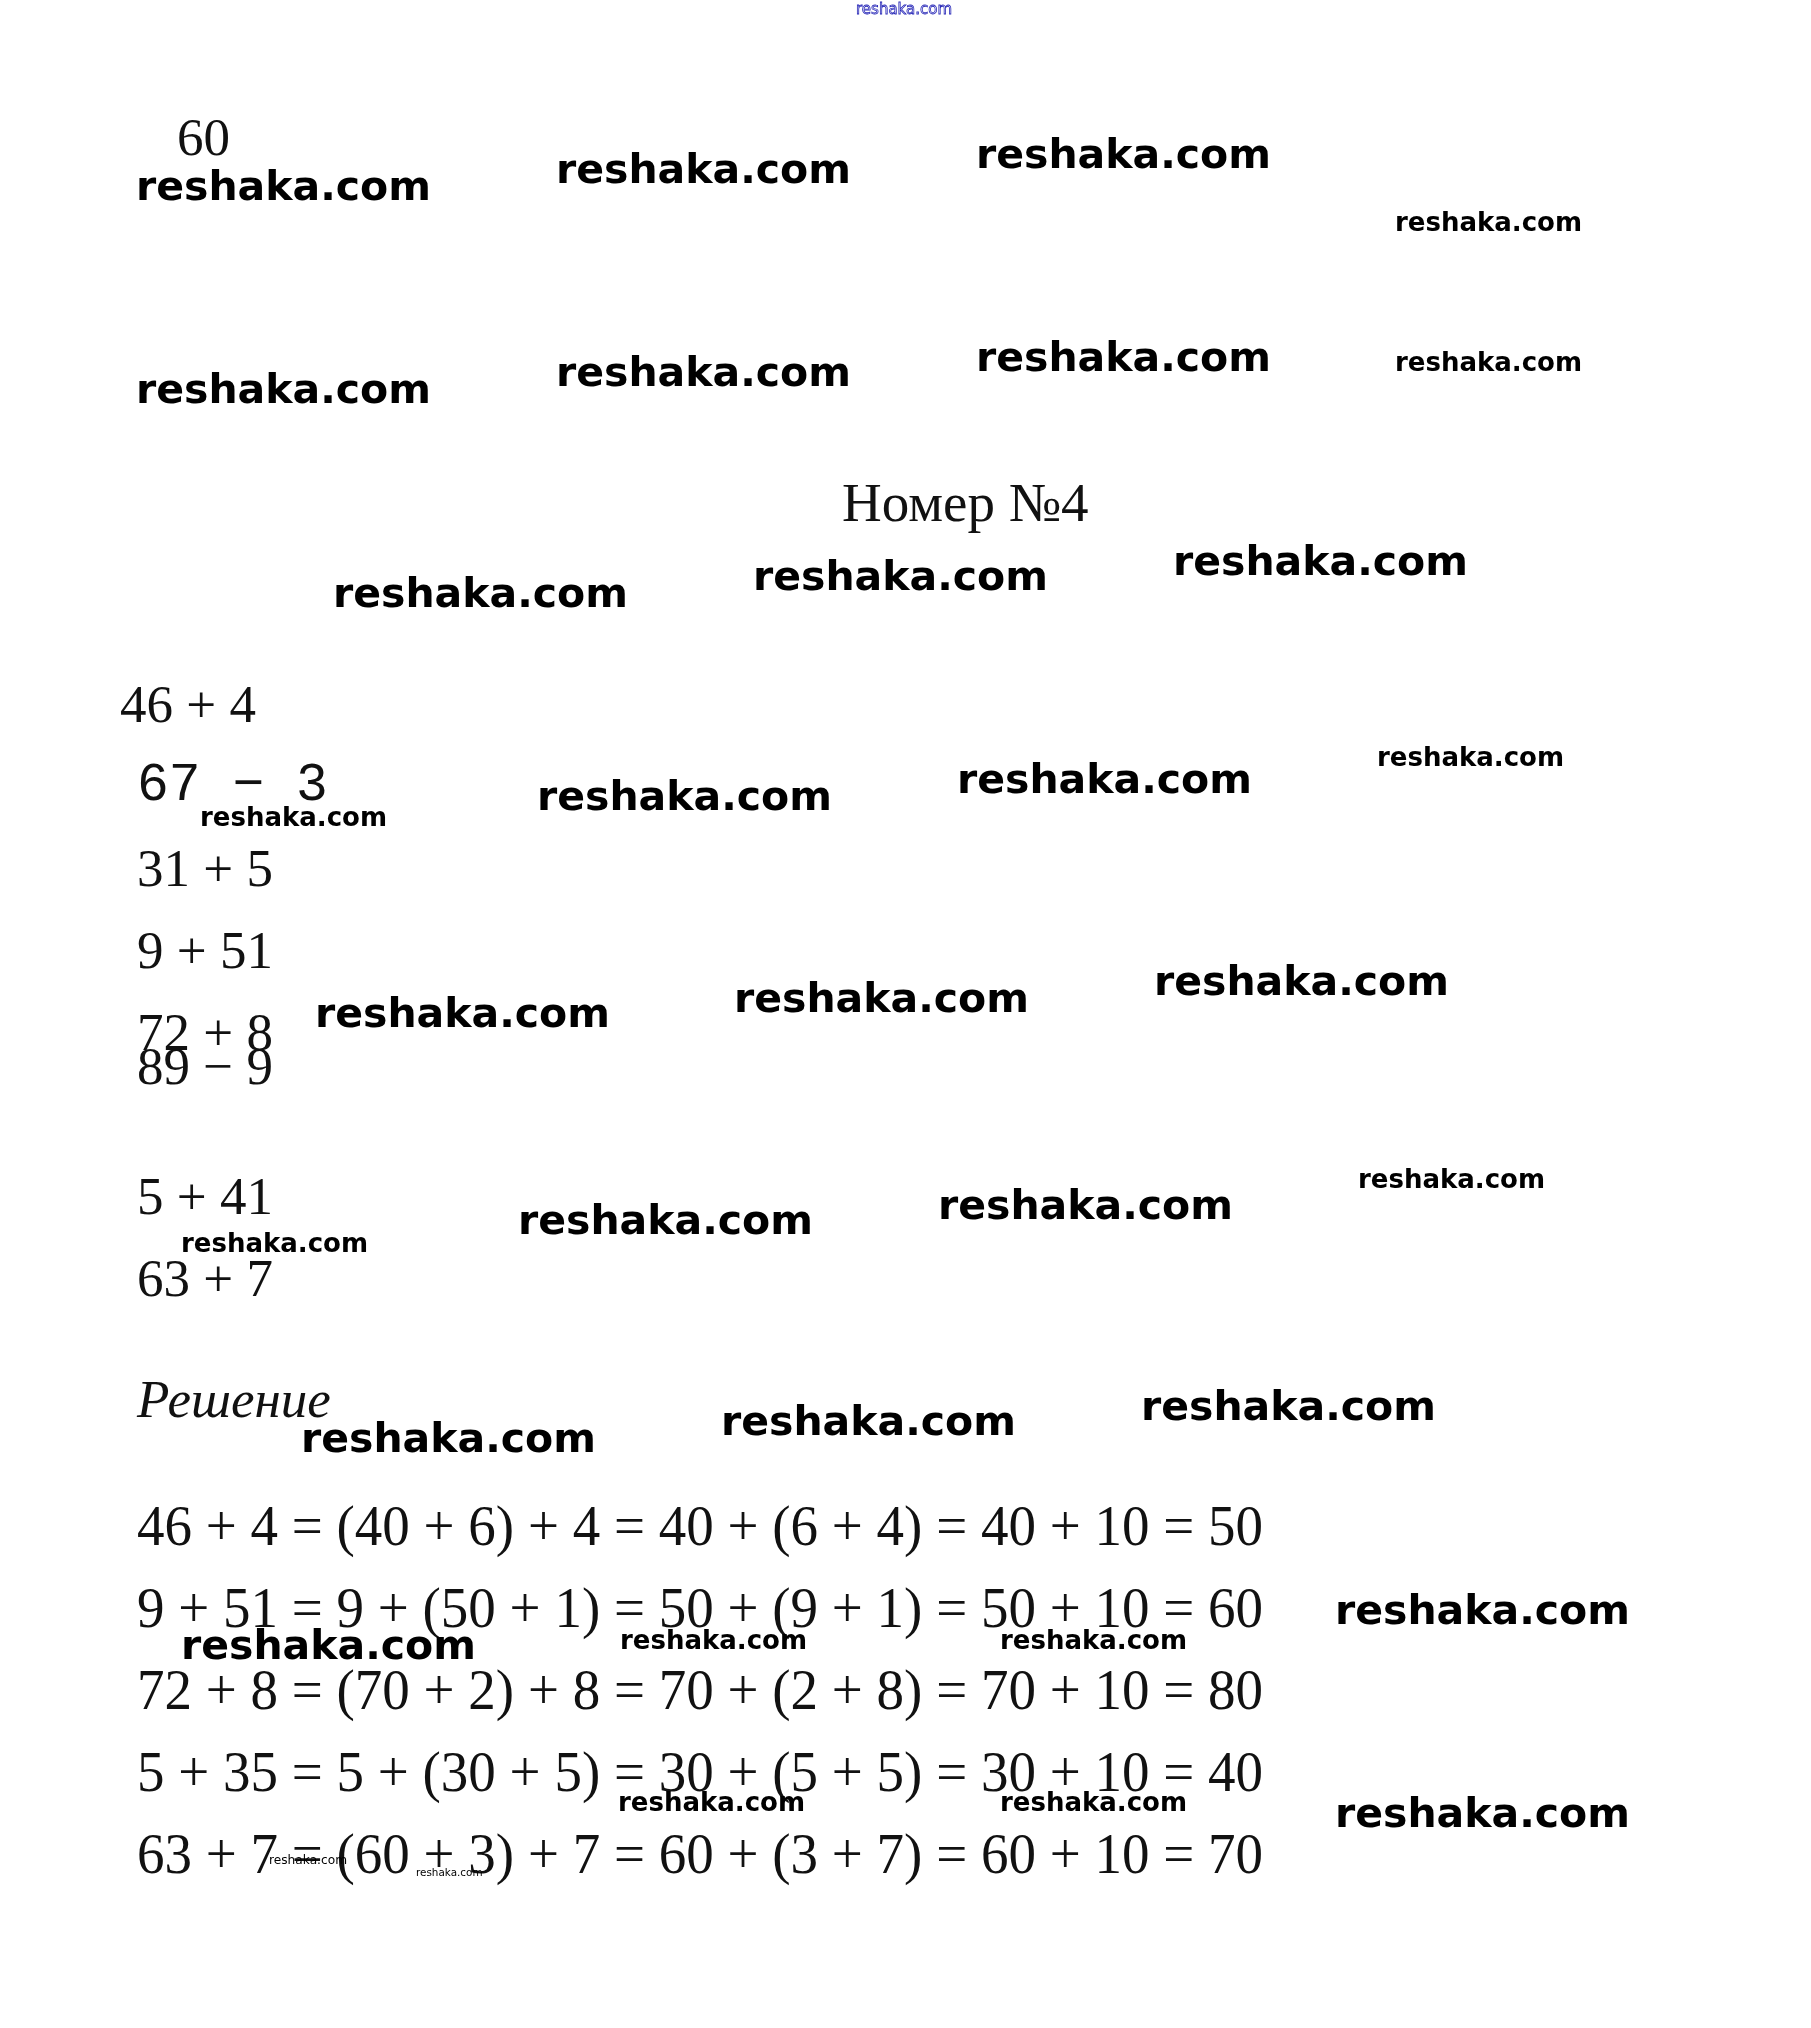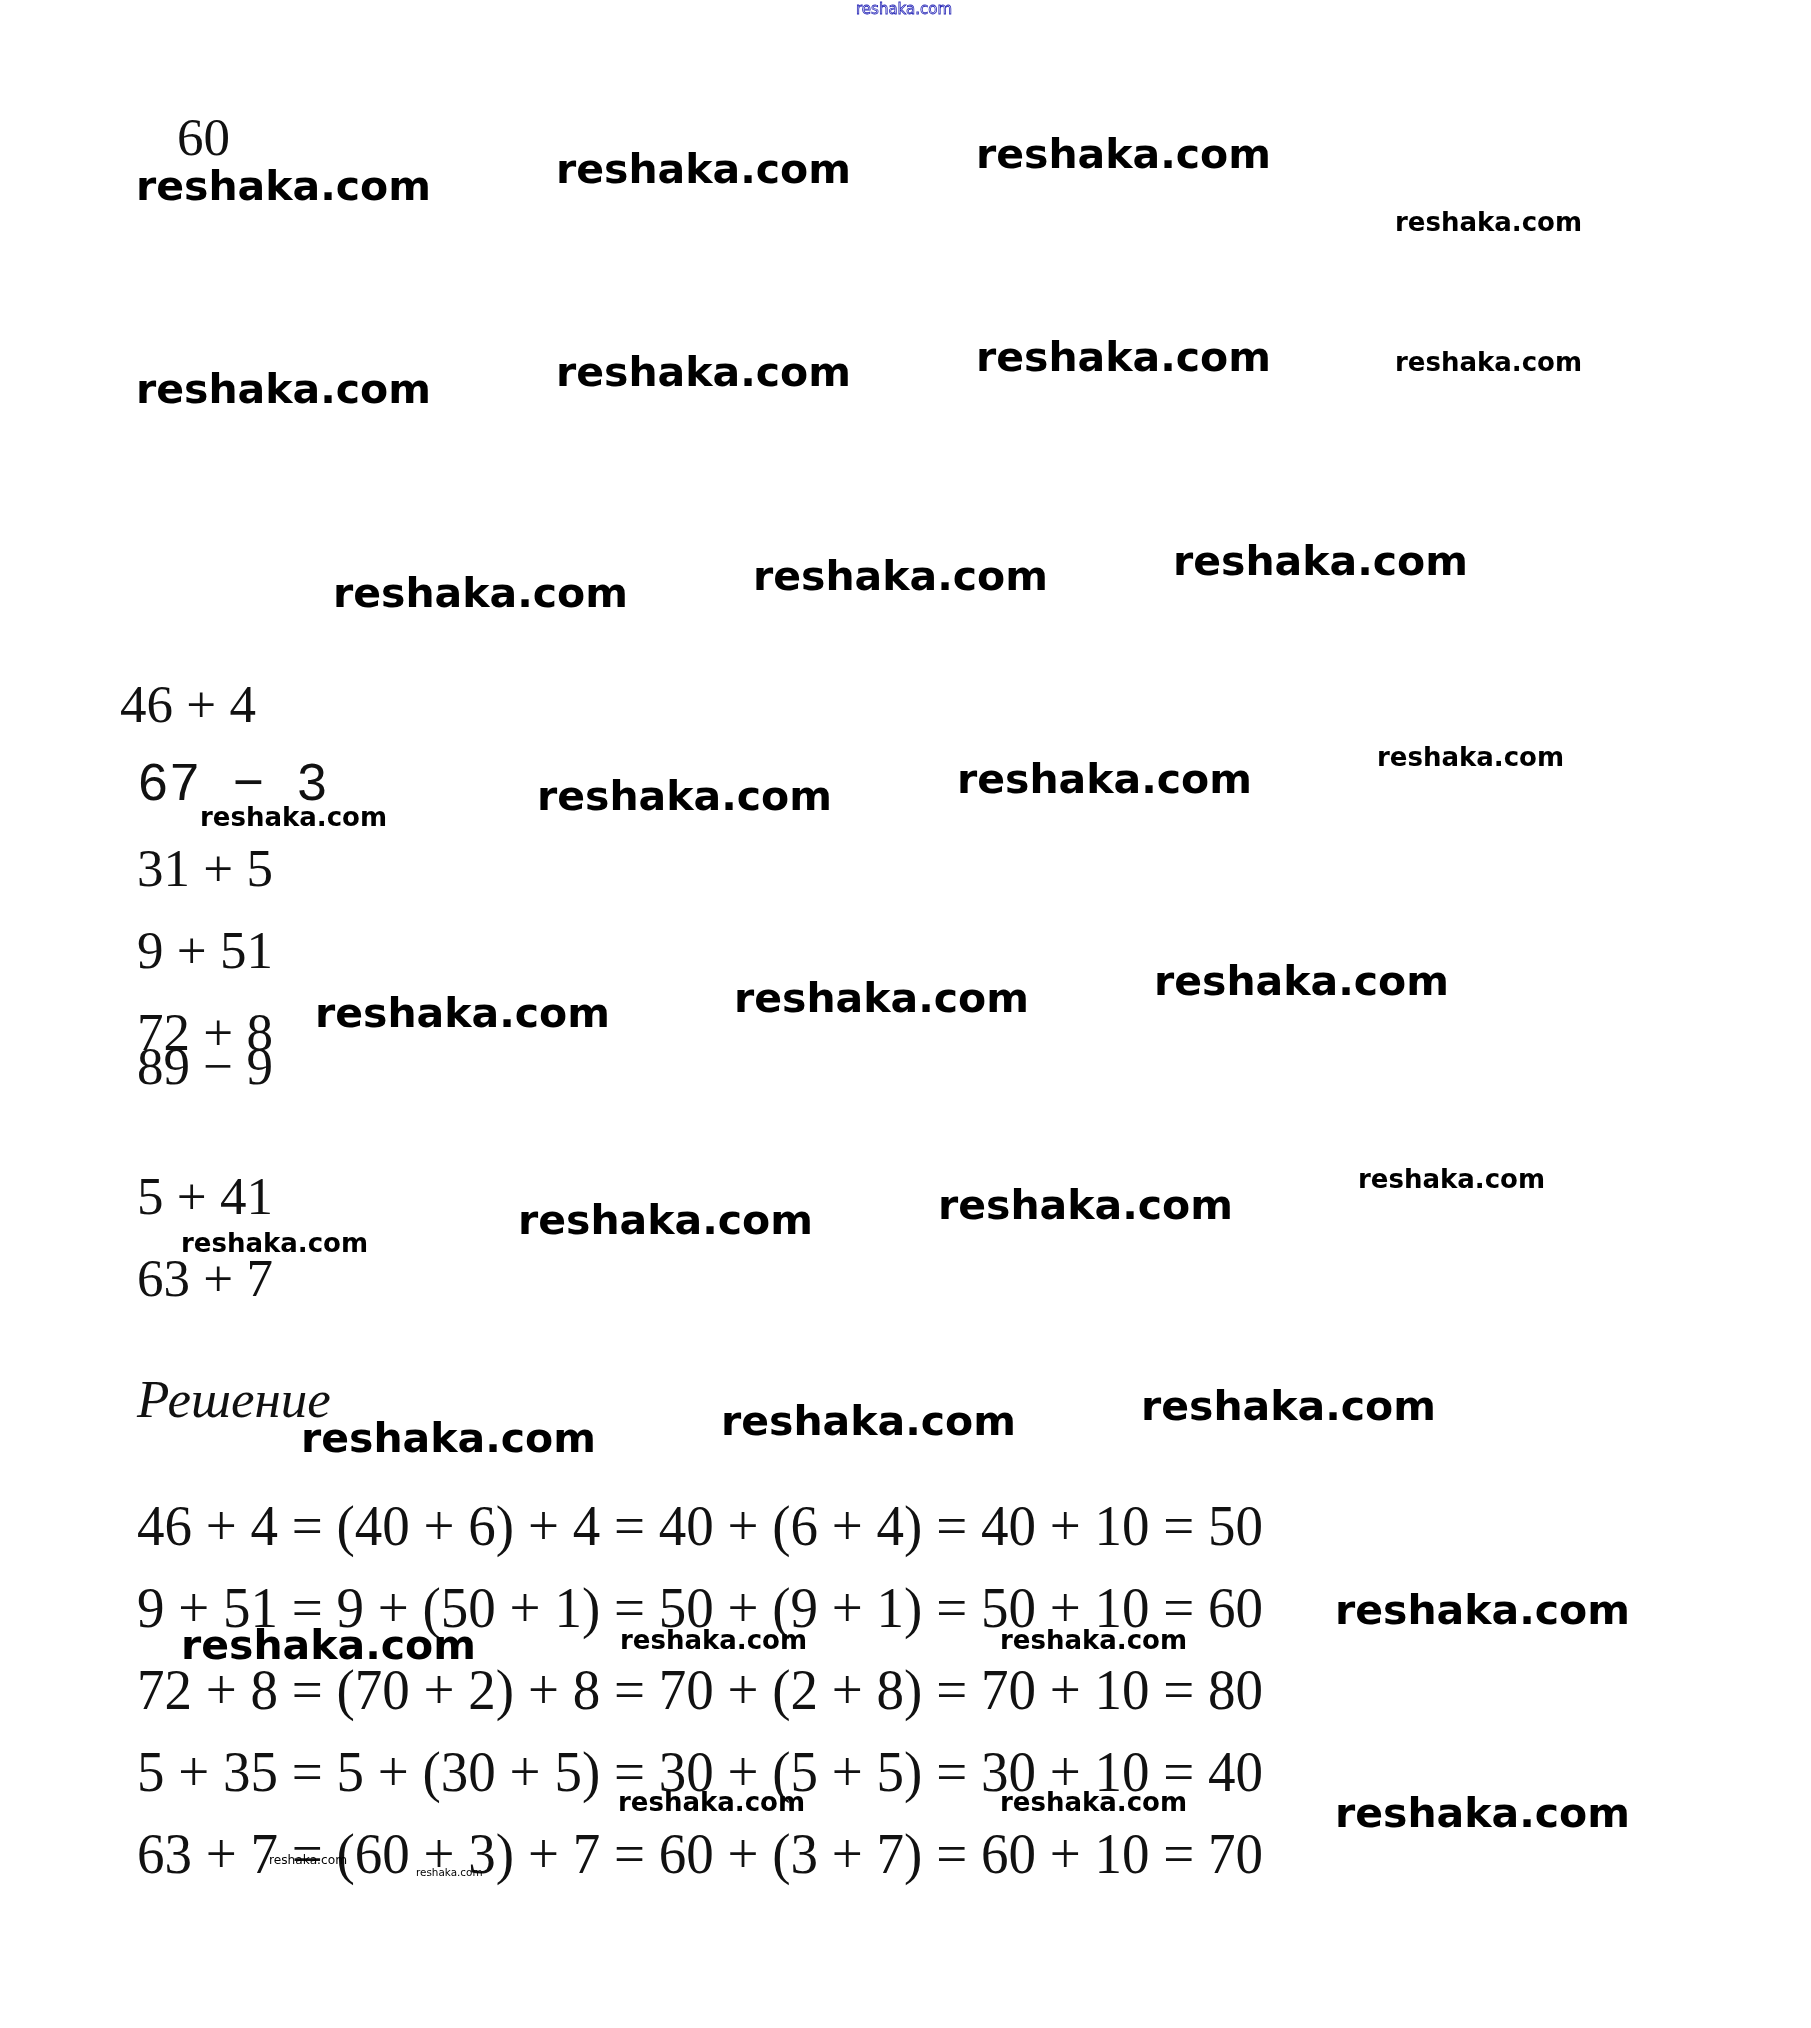--- a/index.html
+++ b/index.html
@@ -28,20 +28,21 @@
   <span class="wm wm-big" style="left:136px; top:162px;">reshaka.com</span>
   <span class="wm wm-big" style="left:556px; top:145px;">reshaka.com</span>
   <span class="wm wm-big" style="left:976px; top:130px;">reshaka.com</span>
   <span class="wm wm-small" style="left:1395px; top:207px;">reshaka.com</span>
 
   <span class="wm wm-big" style="left:136px; top:365px;">reshaka.com</span>
   <span class="wm wm-big" style="left:556px; top:348px;">reshaka.com</span>
   <span class="wm wm-big" style="left:976px; top:333px;">reshaka.com</span>
   <span class="wm wm-small" style="left:1395px; top:347px;">reshaka.com</span>
 
+  <span class="serif heading" style="left:842px; top:471px;">Номер №4</span>
 
   <span class="wm wm-big" style="left:333px; top:569px;">reshaka.com</span>
   <span class="wm wm-big" style="left:753px; top:552px;">reshaka.com</span>
   <span class="wm wm-big" style="left:1173px; top:537px;">reshaka.com</span>
 
 
   <span class="serif num" style="left:120px; top:674px;">46 + 4</span>
   <span class="serif num" style="left:137px; top:756px;font-family:Liberation Mono, monospace;">67 − 3</span>
   <span class="serif num" style="left:137px; top:838px;">31 + 5</span>
   <span class="serif num" style="left:137px; top:920px;">9 + 51</span>

